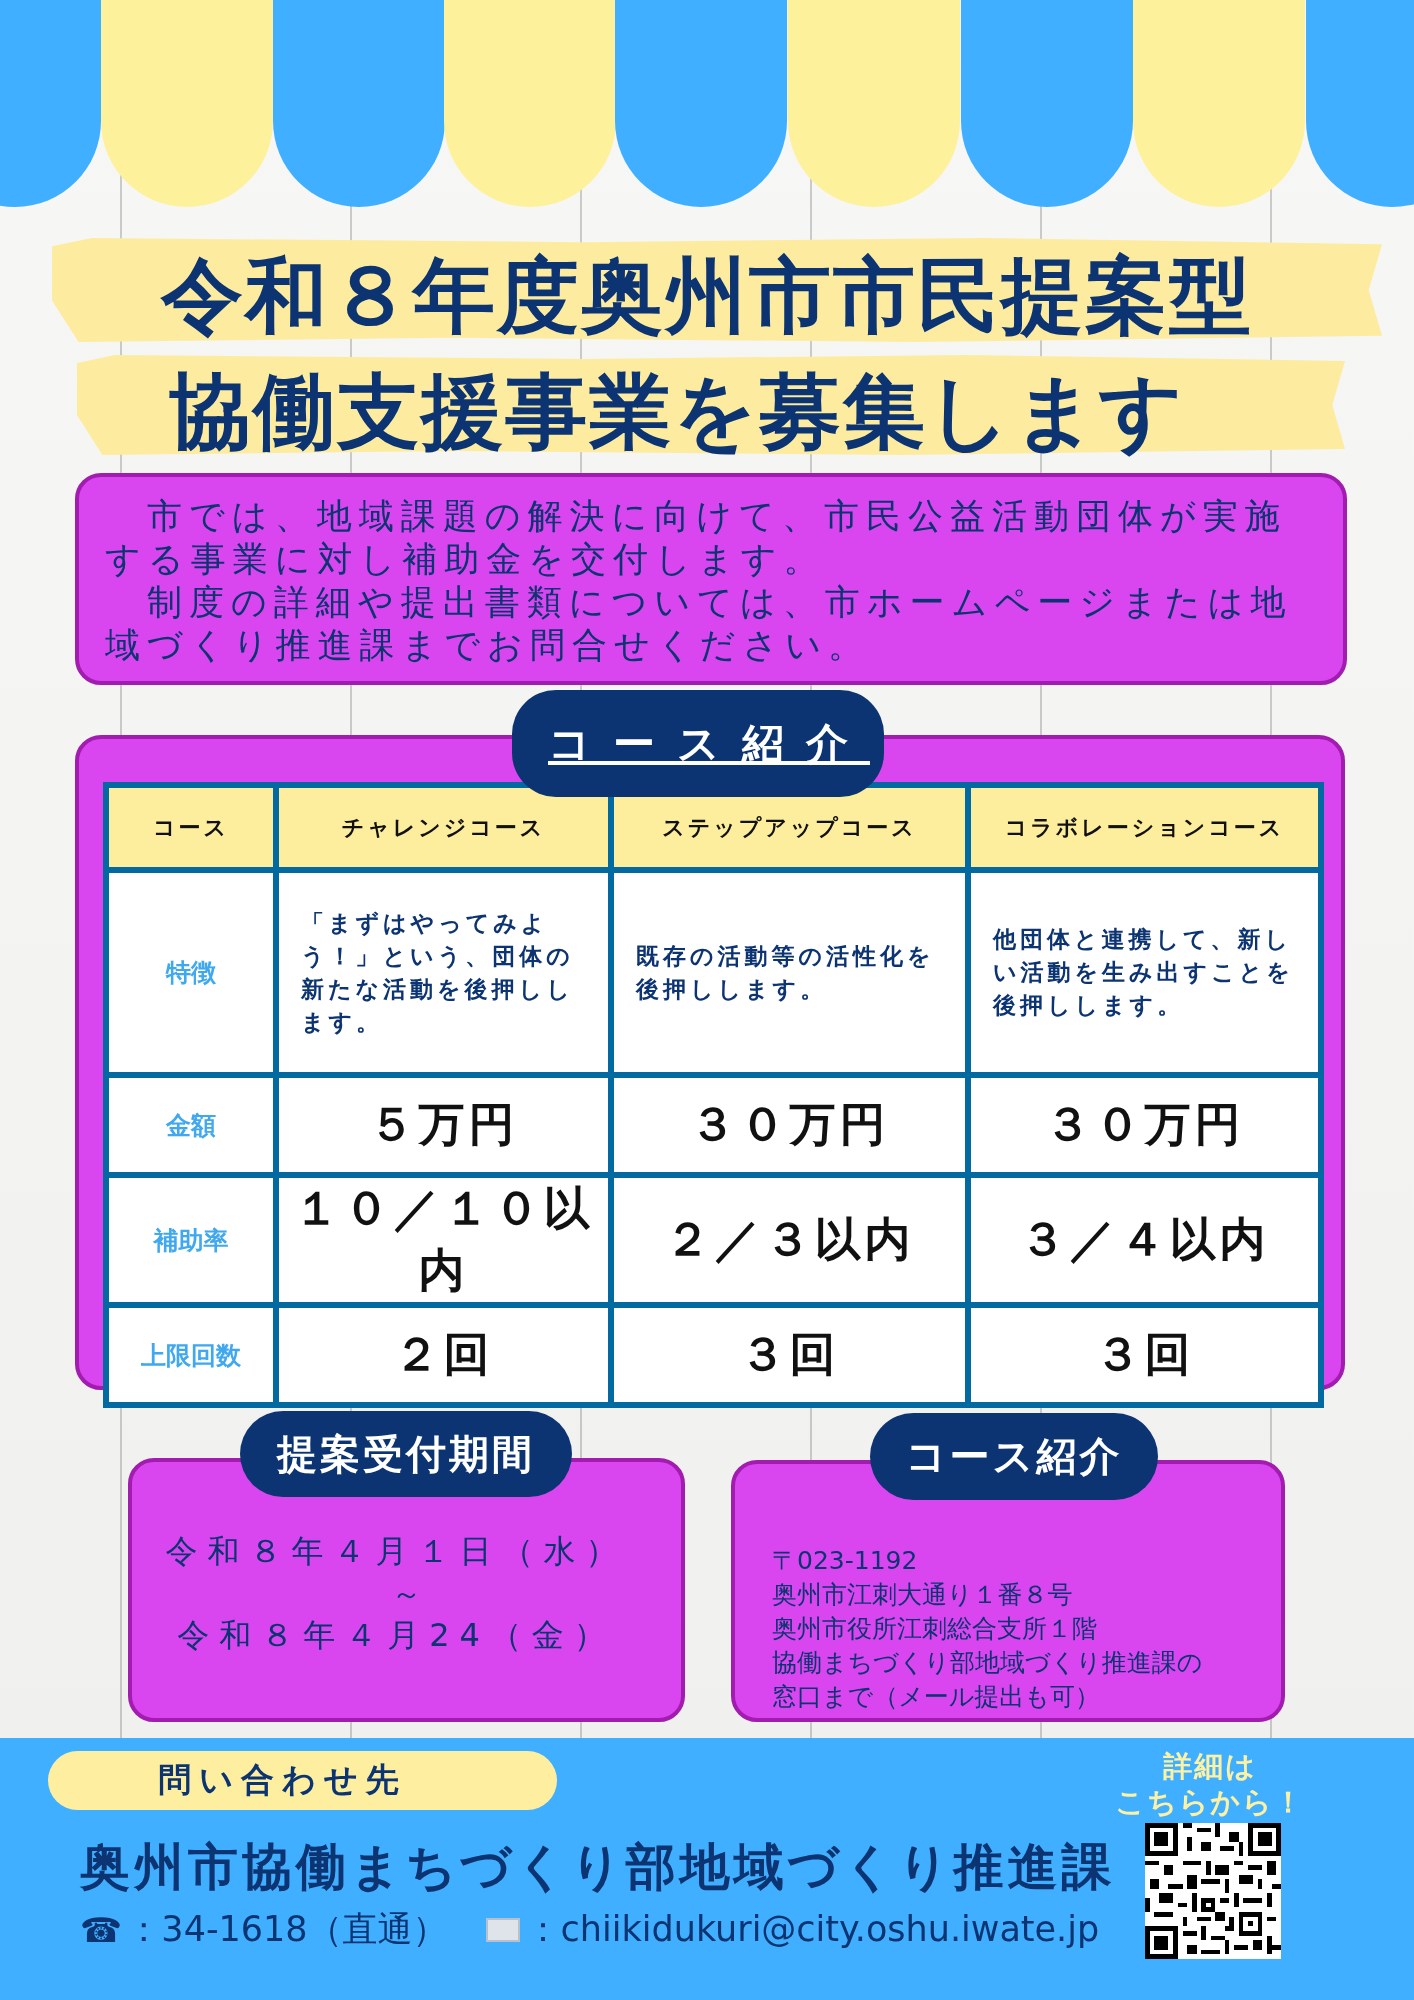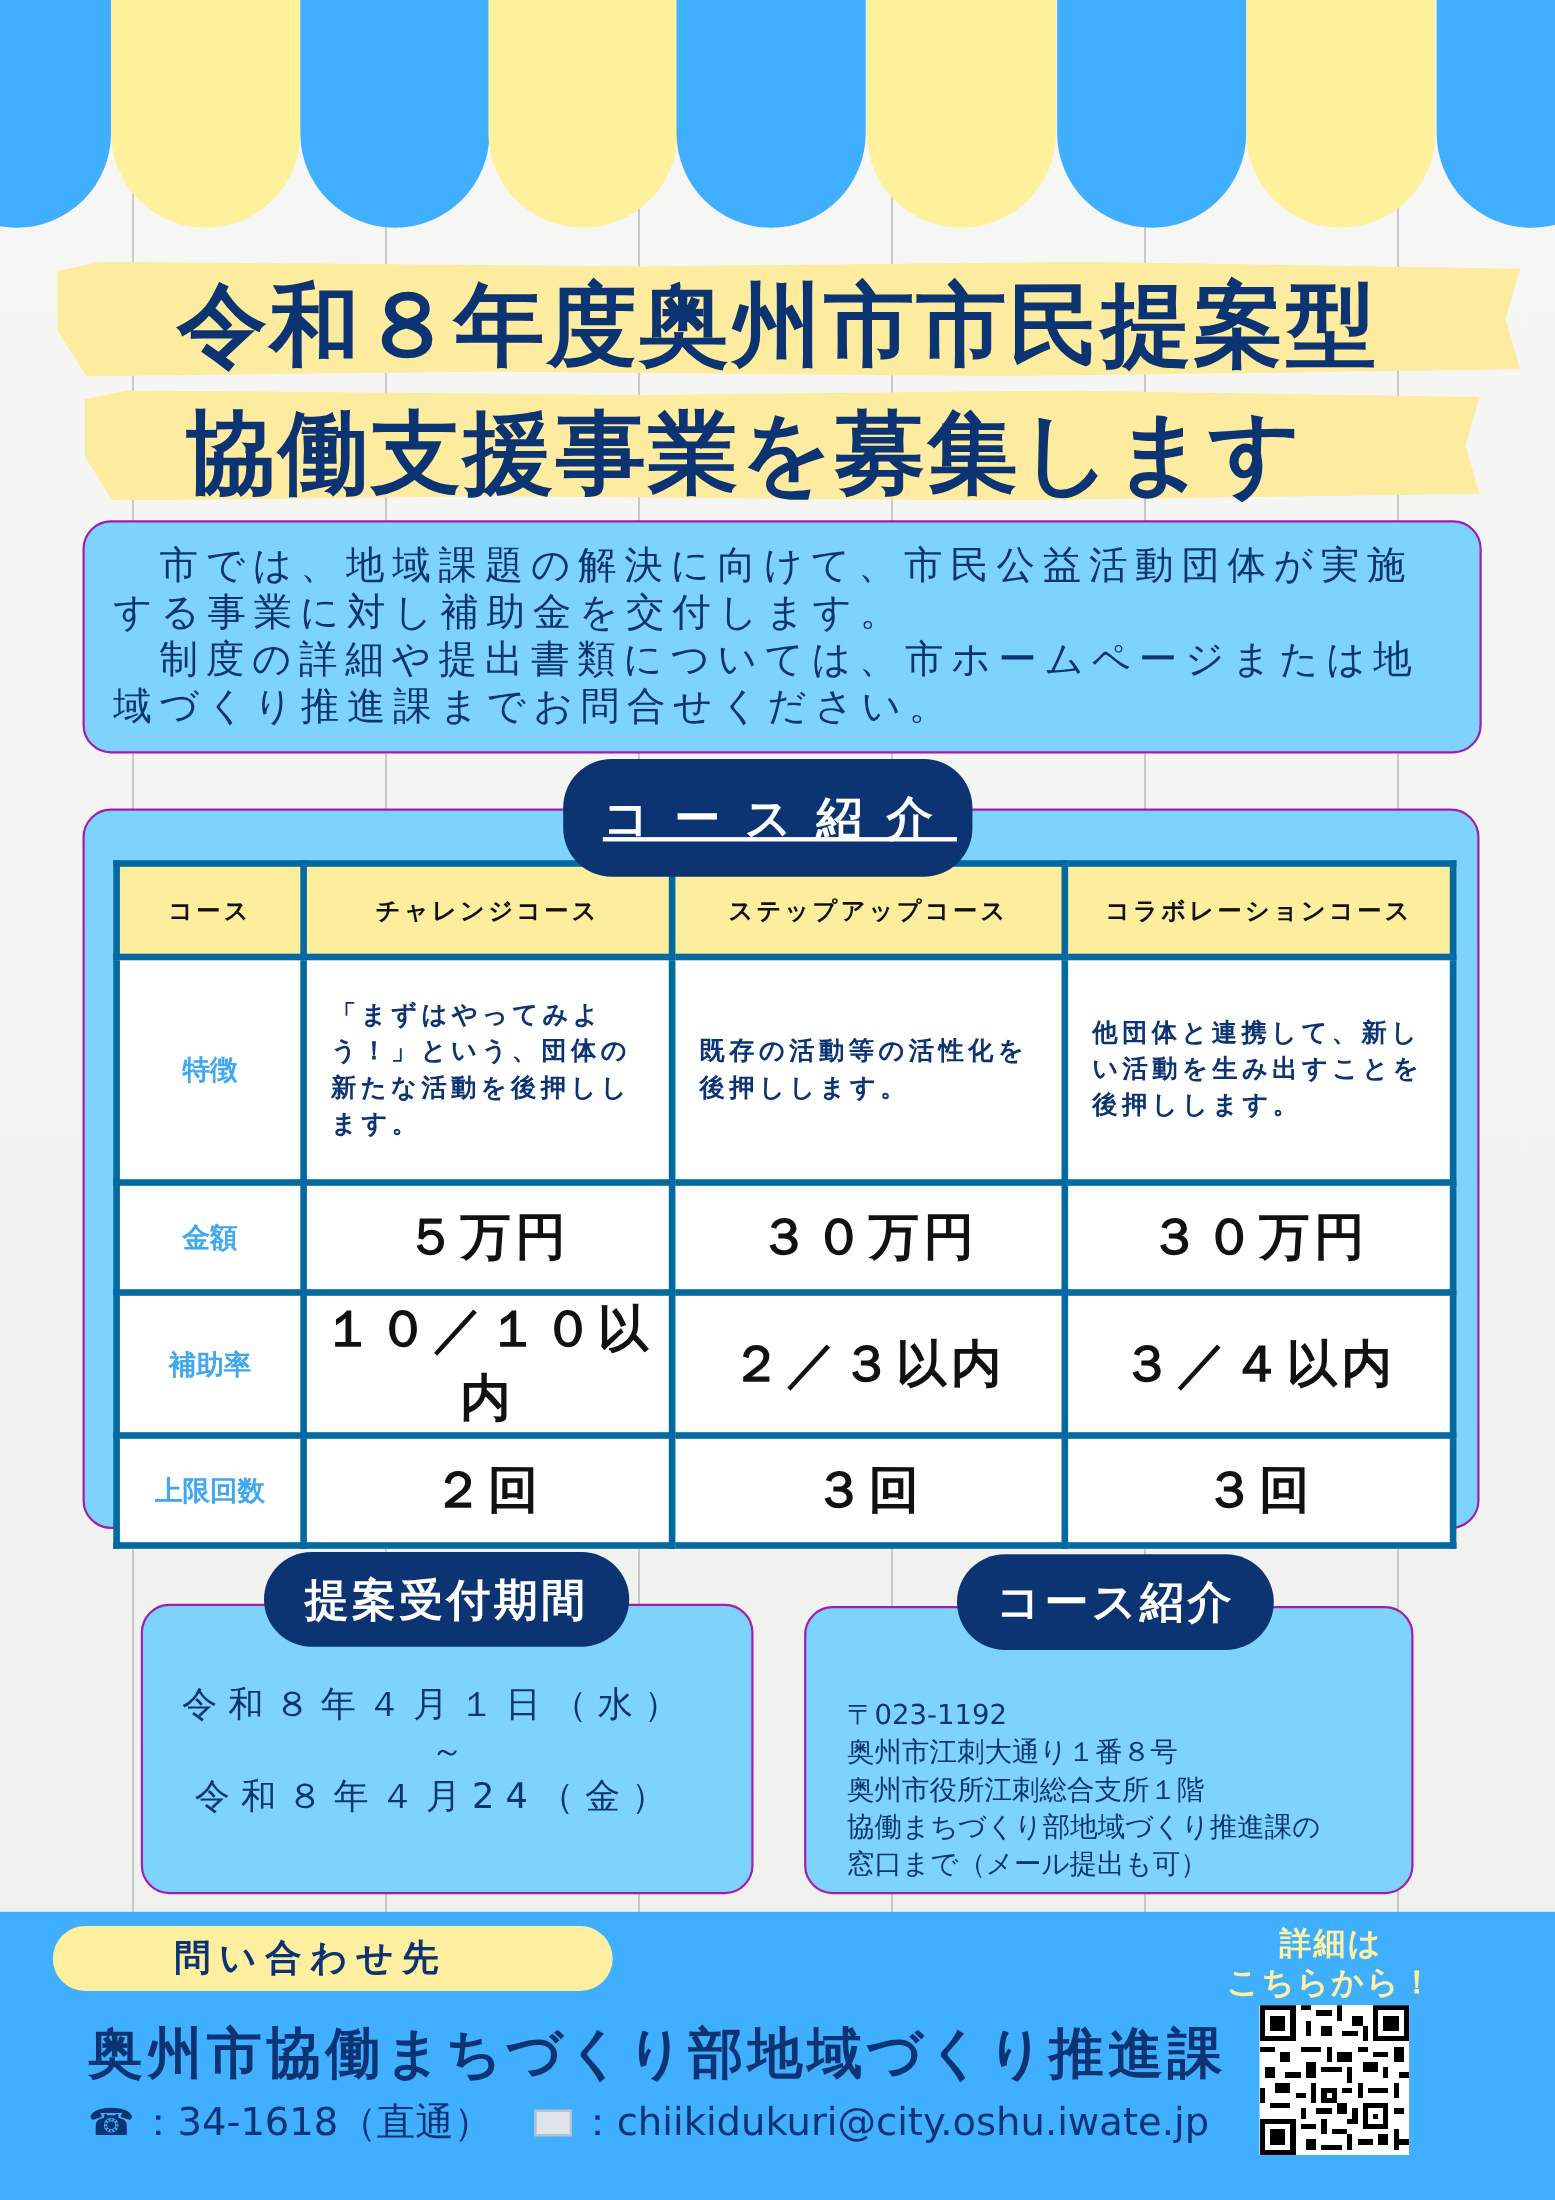--- a/index.html
+++ b/index.html
@@ -35,22 +35,22 @@
   .title-band.b2 { left: 77px; top: 355px; width: 1268px; height: 100px; }
   .title-line {
     position: absolute; left: 0; width: 1414px; text-align: center;
     font-weight: bold; font-size: 82px; letter-spacing: 2px; color: #0d3472;
   }
   .title-line.l1 { top: 242px; }
   .title-line.l2 { top: 358px; padding-right: 60px; }
 
   
   .card {
-    position: absolute; background: #7dd3fc;
-    border: 2px solid #a21caf; border-radius: 26px;
+    position: absolute; background: #d946ef;
+    border: 4px solid #a21caf; border-radius: 26px;
   }
   .intro { left: 75px; top: 473px; width: 1272px; height: 212px; padding: 18px 26px 0 26px; }
   .intro p {
     font-size: 35px; line-height: 43px; letter-spacing: 7px; color: #0d3472;
   }
 
   .course-card { left: 75px; top: 735px; width: 1270px; height: 655px; }
 
   .pill {
     position: absolute; background: #0d3472; color: #ffffff;

